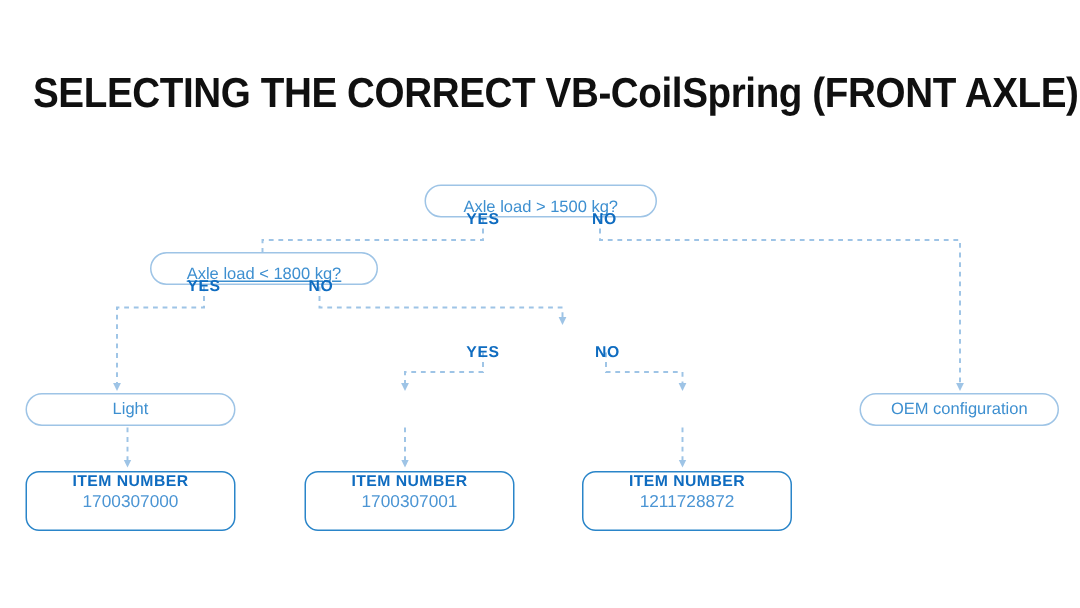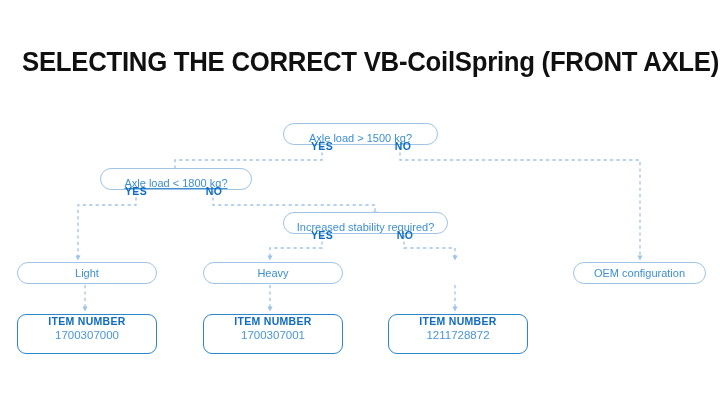--- a/index.html
+++ b/index.html
@@ -124,31 +124,25 @@
   </div>
   <div class="ynlabel" style="left:322px;top:140px;">YES</div>
   <div class="ynlabel" style="left:403px;top:140px;">NO</div>
 
   <div class="qnode" style="left:100px;top:168px;width:152px;text-decoration:underline;">
     <span>Axle load &lt; 1800 kg?</span>
   </div>
   <div class="ynlabel" style="left:136px;top:185px;">YES</div>
   <div class="ynlabel" style="left:214px;top:185px;">NO</div>
 
-  <div class="qnode" style="left:283px;top:212px;width:165px;">
-    <span>Increased stability required?</span>
-  </div>
   <div class="ynlabel" style="left:322px;top:229px;">YES</div>
   <div class="ynlabel" style="left:405px;top:229px;">NO</div>
 
   <div class="rnode" style="left:17px;top:262px;width:140px;justify-content:center;">
     <span>Light</span>
-  </div>
-  <div class="rnode" style="left:203px;top:262px;width:140px;">
-    <span>Heavy</span>
   </div>
   <div class="rnode" style="left:573px;top:262px;width:133px;">
     <span>OEM configuration</span>
   </div>
 
   <div class="inode" style="left:17px;top:314px;width:140px;">
     <span class="cap">ITEM NUMBER</span>
     <span class="num">1700307000</span>
   </div>
   <div class="inode" style="left:203px;top:314px;width:140px;">

